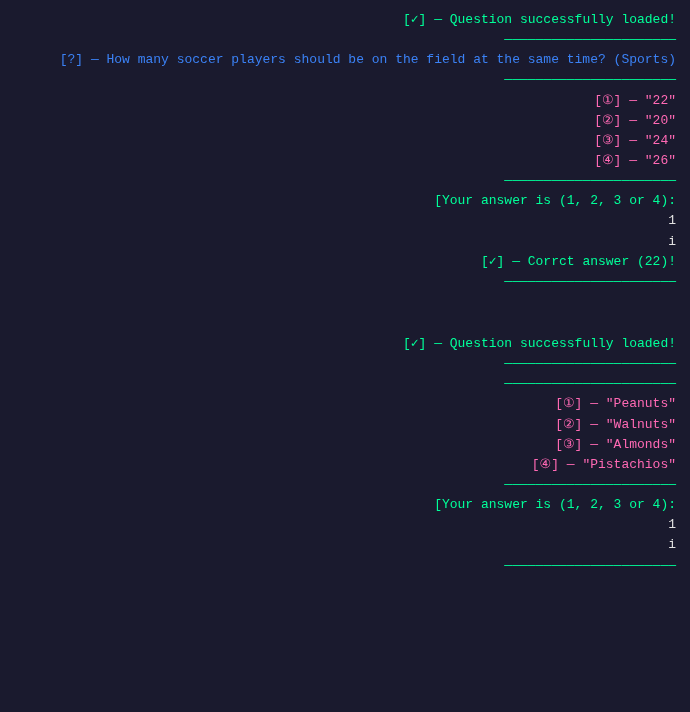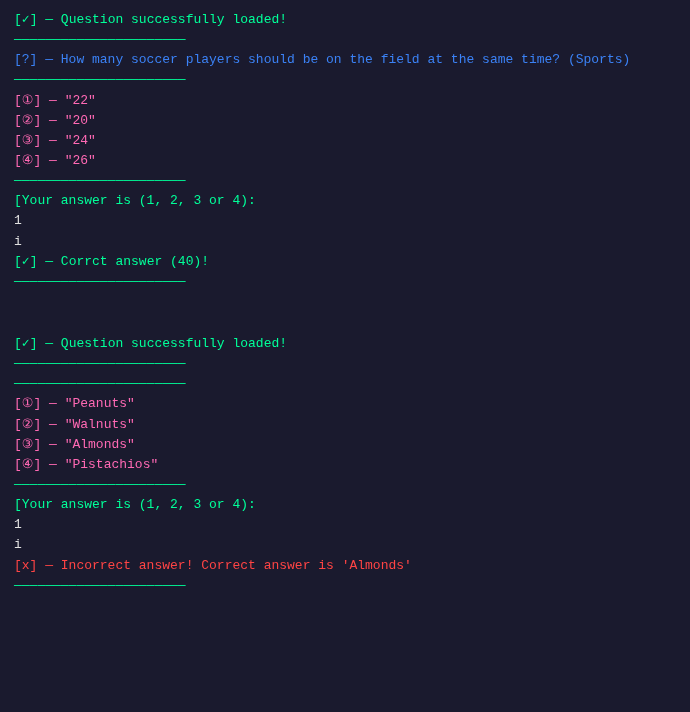--- a/index.html
+++ b/index.html
@@ -1,18 +1,19 @@
 <!DOCTYPE html>
 <html><head>
   <meta charset="utf-8">
   <style>
     * {
       margin: 0;
       padding: 0;
       box-sizing: border-box;
+      text-align: right;
     }
 
     body {
       background-color: #1a1a2e;
       font-family: 'Courier New', Courier, monospace;
       font-size: 13px;
       color: #00ff99;
       width: 690px;
       min-height: 712px;
       padding: 10px 14px;
@@ -44,37 +45,36 @@
     <div class="terminal-line cyan">[?] — How many soccer players should be on the field at the same time? (Sports)</div>
     <div class="terminal-line divider">——————————————————————</div>
     <div class="terminal-line magenta">[①] — "22"</div>
     <div class="terminal-line magenta">[②] — "20"</div>
     <div class="terminal-line magenta">[③] — "24"</div>
     <div class="terminal-line magenta">[④] — "26"</div>
     <div class="terminal-line divider">——————————————————————</div>
     <div class="terminal-line green">[Your answer is (1, 2, 3 or 4):</div>
     <div class="terminal-line white">1</div>
     <div class="terminal-line white">i</div>
-    <div class="terminal-line green">[✓] — Corrct answer (40)!</div>
+    <div class="terminal-line green">[✓] — Corrct answer (22)!</div>
     <div class="terminal-line divider">——————————————————————</div>
   </div>
 
   <div class="spacer"></div>
   <div class="spacer"></div>
   <div class="spacer"></div>
 
   <div>
     <div class="terminal-line green">[✓] — Question successfully loaded!</div>
     <div class="terminal-line divider">——————————————————————</div>
     <div class="terminal-line divider">——————————————————————</div>
     <div class="terminal-line magenta">[①] — "Peanuts"</div>
     <div class="terminal-line magenta">[②] — "Walnuts"</div>
     <div class="terminal-line magenta">[③] — "Almonds"</div>
     <div class="terminal-line magenta">[④] — "Pistachios"</div>
     <div class="terminal-line divider">——————————————————————</div>
     <div class="terminal-line green">[Your answer is (1, 2, 3 or 4):</div>
     <div class="terminal-line white">1</div>
     <div class="terminal-line white">i</div>
-    <div class="terminal-line red">[x] — Incorrect answer! Correct answer is 'Almonds'</div>
     <div class="terminal-line divider">——————————————————————</div>
   </div>
 
 </div>
 
 </body></html>

